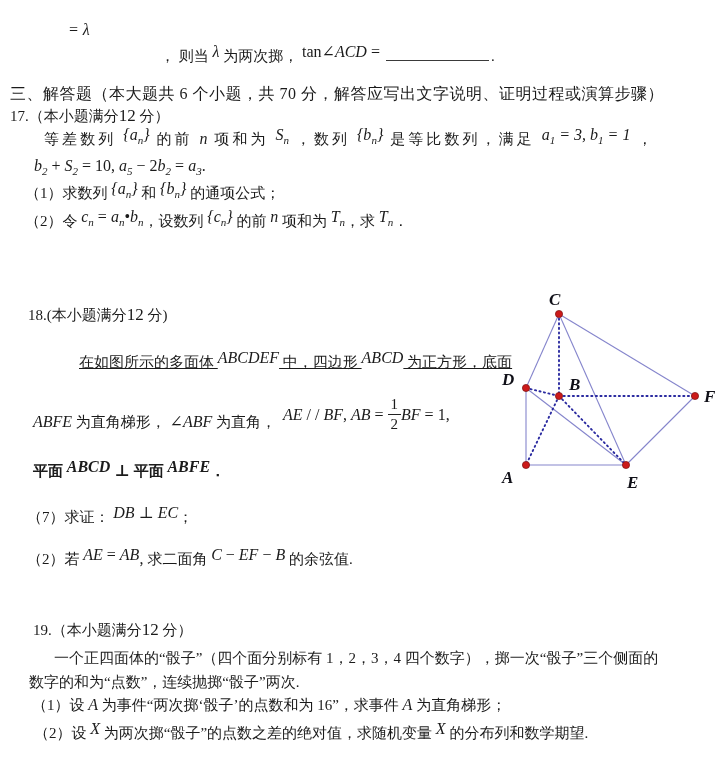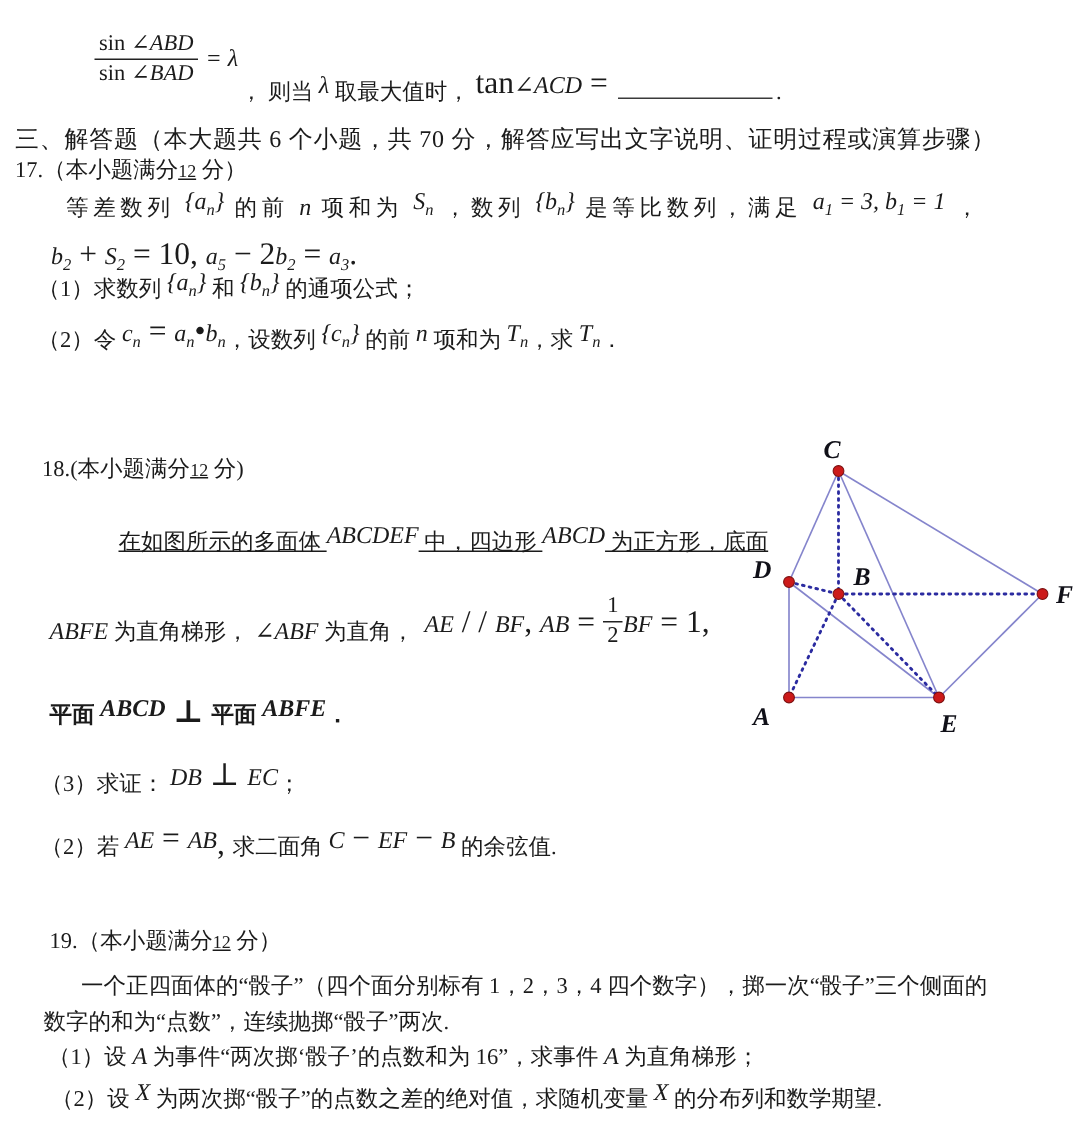--- a/index.html
+++ b/index.html
@@ -5,22 +5,22 @@
   html,body{margin:0;padding:0;}
   body{
     width:723px;height:765px;position:relative;background:#ffffff;
     font-family:"Liberation Serif","DejaVu Serif",serif;color:#1b1b1b;
     overflow:hidden;
   }
   .line{position:absolute;white-space:pre;font-size:15px;line-height:1.25;}
   .run{display:inline;}
   .run.cn{font-family:"Liberation Serif","DejaVu Serif",serif;}
   .run.math{font-family:"Liberation Serif","DejaVu Serif",serif;font-style:italic;font-size:16px;}
-  .run.mrm{font-family:"Liberation Serif","DejaVu Serif",serif;font-style:normal;font-size:21px;}
-  .run.tm{font-size:12px;text-decoration:underline;}
+  .run.mrm{font-family:"Liberation Serif","DejaVu Serif",serif;font-style:normal;font-size:16px;}
+  .run.tm{font-size:17px;}
   .run.supv{position:relative;top:-4px;display:inline-block;}
   sub{font-size:11px;font-style:italic;line-height:0;}
   .wide .run.cn{letter-spacing:3.1px;}
   .run.uline{display:inline-block;width:103px;height:13px;border-bottom:1.4px solid #3a3a3a;margin:0 2px;}
   .section-head{font-size:16px;letter-spacing:0.5px;}
   
   .frac{display:inline-flex;flex-direction:column;align-items:center;line-height:1.15;font-size:15px;vertical-align:middle;}
   .frac .top{border-bottom:1.4px solid #222;padding:0 3px 1px;}
   .frac .bot{padding-top:1px;}
   .frac .mrm, .frac .mit{font-size:15px;}
@@ -33,27 +33,23 @@
   .figure{position:absolute;left:486px;top:285px;}
   .edge-solid{stroke:var(--solid,#8585cc);stroke-width:1.1;fill:none;}
   .edge-dot{stroke:var(--dotted,#2b2ba0);stroke-width:1.9;fill:none;stroke-dasharray:1.2 3.4;stroke-linecap:round;}
   .vdot{fill:var(--vdot,#cc1a1a);stroke:#7a1010;stroke-width:0.7;}
   .vlabel{font-family:"Liberation Serif","DejaVu Serif",serif;font-style:italic;font-weight:bold;font-size:17px;fill:#101018;}
 </style>
 </head>
 <body>
 
 <div class="introfrac">
-  <span class="frac">
-    <span class="top"><span class="mrm">sin </span><span class="mit">∠ABD</span></span>
-    <span class="bot"><span class="mrm">sin </span><span class="mit">∠BAD</span></span>
-  </span>
   <span class="eq">= λ</span>
 </div>
-<div class="line" style="left:160px;top:46px;"><span class="run cn">， 则当 </span><span class="run math supv">λ</span><span class="run cn"> 取最大值时， </span><span class="run mrm supv">tan</span><span class="run math supv">∠ACD</span><span class="run mrm supv"> = </span><span class="run uline"></span><span class="run cn">.</span></div>
+<div class="line" style="left:160px;top:46px;"><span class="run cn">， 则当 </span><span class="run math supv">λ</span><span class="run cn"> 为两次掷， </span><span class="run mrm supv">tan</span><span class="run math supv">∠ACD</span><span class="run mrm supv"> = </span><span class="run uline"></span><span class="run cn">.</span></div>
 
 <div class="line section-head" style="left:10px;top:84px;">三、解答题（本大题共 6 个小题，共 70 分，解答应写出文字说明、证明过程或演算步骤）</div>
 
 <div class="line" style="left:10px;top:105px;"><span class="run cn">17.（本小题满分</span><span class="run tm">12</span><span class="run cn"> 分）</span></div>
 <div class="line wide" style="left:44px;top:129px;"><span class="run cn">等差数列 </span><span class="run math supv">{a<sub>n</sub>}</span><span class="run cn"> 的前 </span><span class="run math">n</span><span class="run cn"> 项和为 </span><span class="run math supv">S<sub>n</sub></span><span class="run cn"> ，数列 </span><span class="run math supv">{b<sub>n</sub>}</span><span class="run cn"> 是等比数列，满足 </span><span class="run math supv">a<sub>1</sub> = 3, </span><span class="run math supv">b<sub>1</sub> = 1</span><span class="run cn"> ，</span></div>
 <div class="line" style="left:34px;top:156px;"><span class="run math">b<sub>2</sub></span><span class="run mrm"> + </span><span class="run math">S<sub>2</sub></span><span class="run mrm"> = 10, </span><span class="run math">a<sub>5</sub></span><span class="run mrm"> − 2</span><span class="run math">b<sub>2</sub></span><span class="run mrm"> = </span><span class="run math">a<sub>3</sub></span><span class="run mrm">.</span></div>
 <div class="line" style="left:25px;top:183px;"><span class="run cn">（1）求数列 </span><span class="run math supv">{a<sub>n</sub>}</span><span class="run cn"> 和 </span><span class="run math supv">{b<sub>n</sub>}</span><span class="run cn"> 的通项公式；</span></div>
 <div class="line" style="left:25px;top:211px;"><span class="run cn">（2）令 </span><span class="run math supv">c<sub>n</sub></span><span class="run mrm supv"> = </span><span class="run math supv">a<sub>n</sub></span><span class="run mrm supv">•</span><span class="run math supv">b<sub>n</sub></span><span class="run cn">，设数列 </span><span class="run math supv">{c<sub>n</sub>}</span><span class="run cn"> 的前 </span><span class="run math supv">n</span><span class="run cn"> 项和为 </span><span class="run math supv">T<sub>n</sub></span><span class="run cn">，求 </span><span class="run math supv">T<sub>n</sub></span><span class="run cn">．</span></div>
 
 <div class="line" style="left:28px;top:304px;"><span class="run cn">18.(本小题满分</span><span class="run tm">12</span><span class="run cn"> 分)</span></div>
@@ -61,21 +57,21 @@
 <div class="line" style="left:33px;top:412px;"><span class="run math">ABFE</span><span class="run cn"> 为直角梯形， </span><span class="run math">∠ABF</span><span class="run cn"> 为直角，</span></div>
 <div class="mathline" style="left:283px;top:396px;">
   <span><span class="run math">AE</span><span class="run mrm"> / / </span><span class="run math">BF</span><span class="run mrm">, </span><span class="run math">AB</span><span class="run mrm"> = </span></span>
   <span class="frac">
     <span class="top mrm">1</span>
     <span class="bot mrm">2</span>
   </span>
   <span><span class="run math">BF</span><span class="run mrm"> = 1,</span></span>
 </div>
 <div class="line" style="left:33px;top:461px;font-weight:bold;"><span class="run cn">平面 </span><span class="run math supv">ABCD</span><span class="run mrm"> ⊥ </span><span class="run cn">平面 </span><span class="run math supv">ABFE</span><span class="run cn">．</span></div>
-<div class="line" style="left:27px;top:507px;"><span class="run cn">（3）求证： </span><span class="run math supv">DB</span><span class="run mrm supv"> ⊥ </span><span class="run math supv">EC</span><span class="run cn">；</span></div>
+<div class="line" style="left:27px;top:507px;"><span class="run cn">（7）求证： </span><span class="run math supv">DB</span><span class="run mrm supv"> ⊥ </span><span class="run math supv">EC</span><span class="run cn">；</span></div>
 <div class="line" style="left:27px;top:549px;"><span class="run cn">（2）若 </span><span class="run math supv">AE</span><span class="run mrm supv"> = </span><span class="run math supv">AB</span><span class="run mrm">, </span><span class="run cn">求二面角 </span><span class="run math supv">C</span><span class="run mrm supv"> − </span><span class="run math supv">EF</span><span class="run mrm supv"> − </span><span class="run math supv">B</span><span class="run cn"> 的余弦值.</span></div>
 
 <svg class="figure" width="237" height="218" viewBox="0 0 237 218">
 
   <line class="edge-solid" x1="73" y1="29" x2="40" y2="103"></line>
   <line class="edge-solid" x1="73" y1="29" x2="140" y2="180"></line>
   <line class="edge-solid" x1="73" y1="29" x2="209" y2="111"></line>
   <line class="edge-solid" x1="40" y1="103" x2="40" y2="180"></line>
   <line class="edge-solid" x1="40" y1="103" x2="140" y2="180"></line>
   <line class="edge-solid" x1="40" y1="180" x2="140" y2="180"></line>

